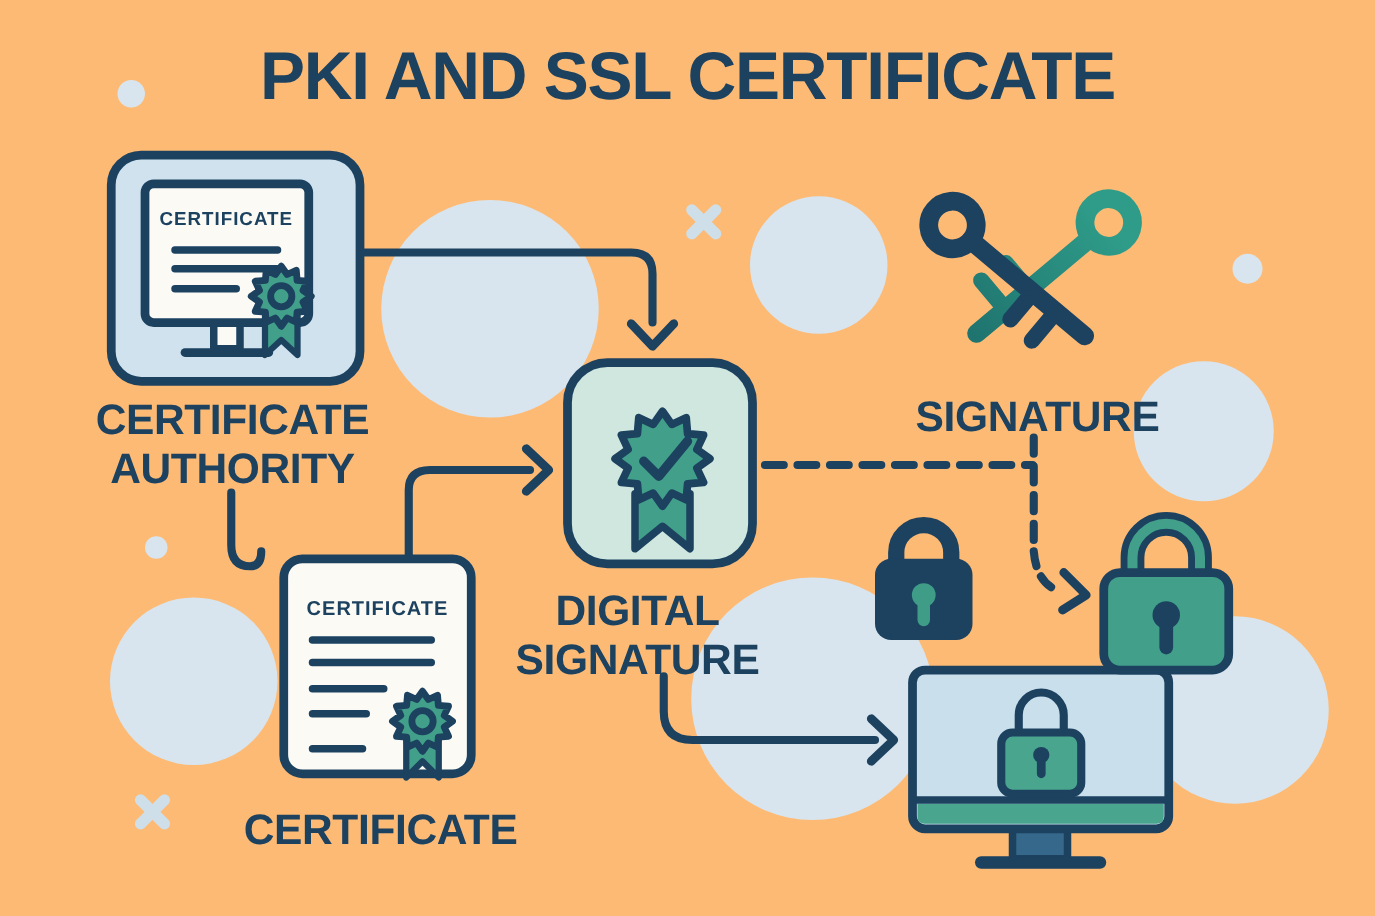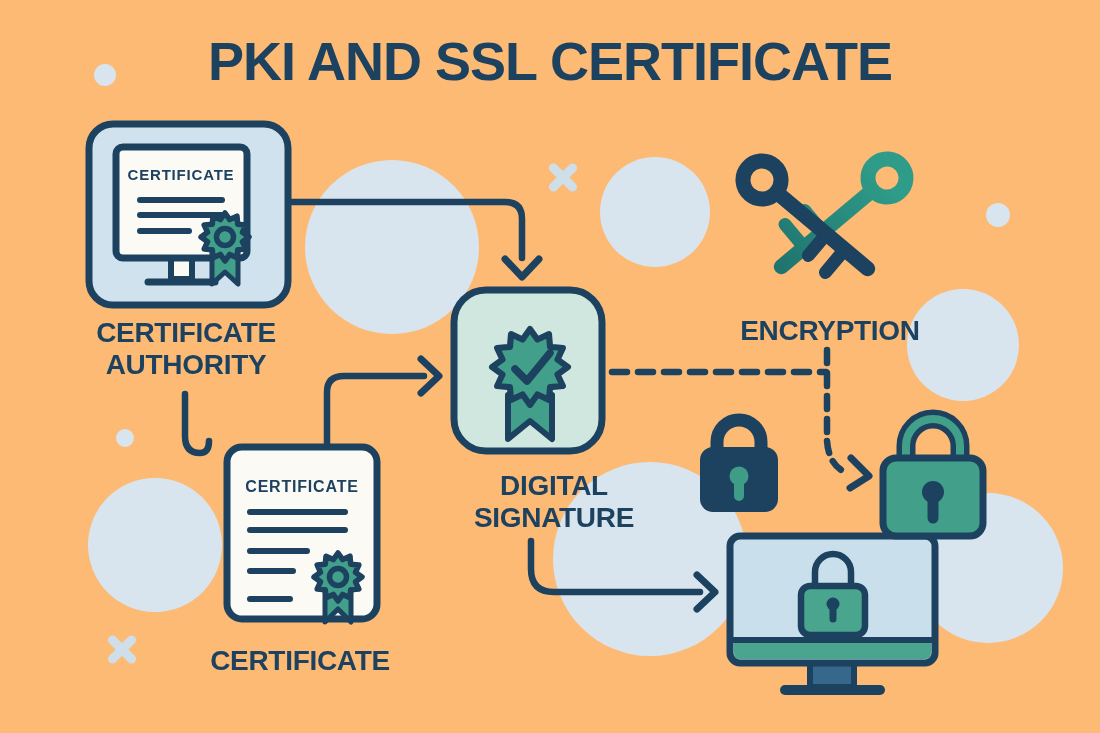--- a/index.html
+++ b/index.html
@@ -12,21 +12,21 @@
   .deco-x{position:absolute;width:36px;height:36px;}
   .deco-x span{position:absolute;left:0;top:14px;width:36px;height:9px;border-radius:5px;background:#cfdfe9;}
   .deco-x span:nth-child(1){transform:rotate(45deg);}
   .deco-x span:nth-child(2){transform:rotate(-45deg);}
   .title{
     position:absolute;left:0;top:30px;width:1100px;text-align:center;
     font-size:54px;font-weight:800;color:#1c4260;letter-spacing:-1px;
   }
   .nodelabel{
     position:absolute;text-align:center;font-weight:800;color:#1c4260;
-    font-size:28px;line-height:1.14;letter-spacing:-0.3px;
+    font-size:34px;line-height:1.14;letter-spacing:-0.3px;
   }
   svg{position:absolute;overflow:visible;}
   .layer{position:absolute;left:0;top:0;}
 </style>
 </head>
 <body>
 
 <div class="canvas">
 
   <div class="deco" style="left:94px;top:64px;width:22px;height:22px;"></div>
@@ -112,37 +112,37 @@
     <circle cx="116" cy="139" r="8.5" fill="none" stroke="#1c4260" stroke-width="5.5"></circle>
   </svg>
   <div class="nodelabel" style="left:195px;top:645px;width:210px;">CERTIFICATE</div>
 
   <svg style="left:449px;top:283px;" width="158" height="175" viewBox="0 0 158 175">
     <rect x="5" y="7" width="148" height="161" rx="32" fill="#cfe7df" stroke="#1c4260" stroke-width="7"></rect>
     <path d="M59,112 L59,156 L81,138 L103,156 L103,112 Z" fill="#42a08a" stroke="#1c4260" stroke-width="6" stroke-linejoin="round"></path>
     <use href="#seal" transform="translate(81,84) scale(1.58)" fill="#42a08a" stroke="#1c4260" stroke-width="3.9" stroke-linejoin="round"></use>
     <path d="M66,86 L78,98 L101,70" fill="none" stroke="#1c4260" stroke-width="7.5" stroke-linecap="round" stroke-linejoin="round"></path>
   </svg>
-  <div class="nodelabel" style="left:454px;top:470px;width:200px;">DIGITAL SIGNATURE</div>
+  <div class="nodelabel" style="left:410px;top:470px;width:200px;">DIGITAL SIGNATURE</div>
 
   <svg style="left:715px;top:136px;" width="240" height="190" viewBox="0 0 240 190">
     <g transform="translate(172,42) rotate(140)" fill="none" stroke="url(#tealkey)" stroke-linecap="round">
       <circle cx="0" cy="0" r="19" stroke-width="15"></circle>
       <path d="M19,0 H138" stroke-width="15"></path>
       <path d="M84,6 V28" stroke-width="13"></path>
       <path d="M108,6 V30" stroke-width="13"></path>
     </g>
     <g transform="translate(47,44) rotate(40)" fill="none" stroke="#1c4260" stroke-linecap="round">
       <circle cx="0" cy="0" r="19" stroke-width="15"></circle>
       <path d="M19,0 H138" stroke-width="15"></path>
       <path d="M84,6 V28" stroke-width="13"></path>
       <path d="M108,6 V30" stroke-width="13"></path>
     </g>
   </svg>
-  <div class="nodelabel" style="left:705px;top:315px;width:250px;">ENCRYPTION</div>
+  <div class="nodelabel" style="left:705px;top:315px;width:250px;">SIGNATURE</div>
 
   <svg style="left:695px;top:400px;" width="88" height="118" viewBox="0 0 88 118">
     <path d="M22,64 V42 A22,22 0 0 1 66,42 V64" fill="none" stroke="#1c4260" stroke-width="13"></path>
     <rect x="5" y="47" width="78" height="65" rx="13" fill="#1c4260"></rect>
     <circle cx="44" cy="76" r="9.5" fill="#3f9d87"></circle>
     <path d="M44,80 V96" stroke="#3f9d87" stroke-width="10" stroke-linecap="round"></path>
   </svg>
 
   <svg style="left:688px;top:526px;" width="302" height="176" viewBox="0 0 302 176">
     <rect x="122" y="137" width="44" height="24" fill="#35688a" stroke="#1c4260" stroke-width="6"></rect>

